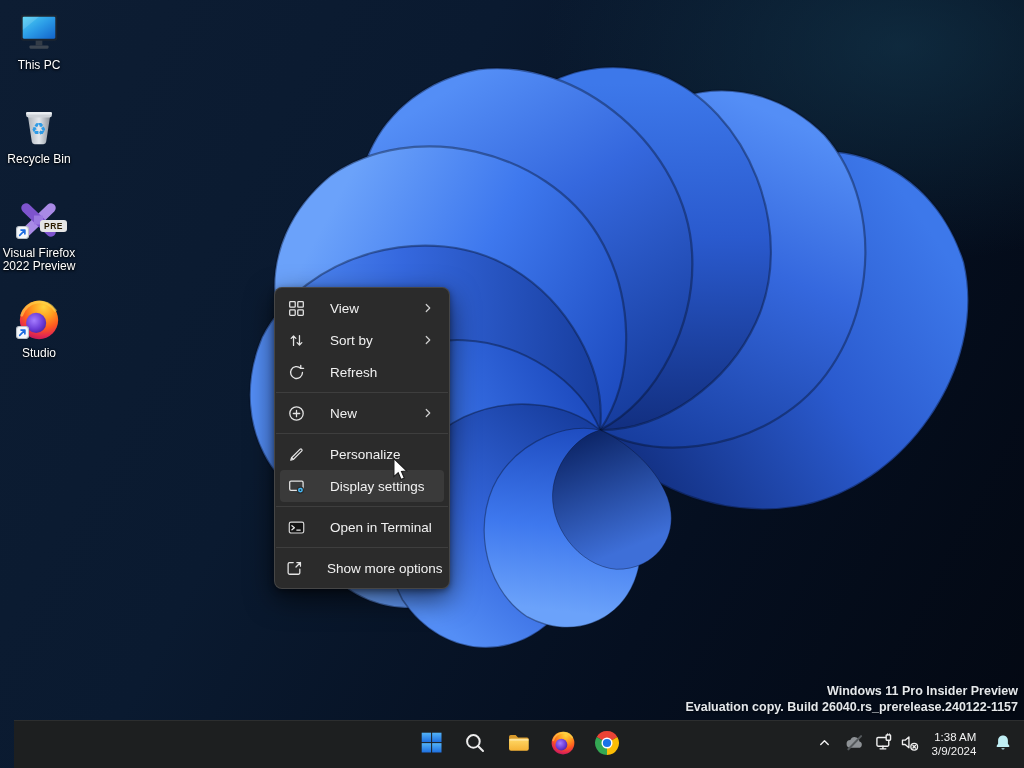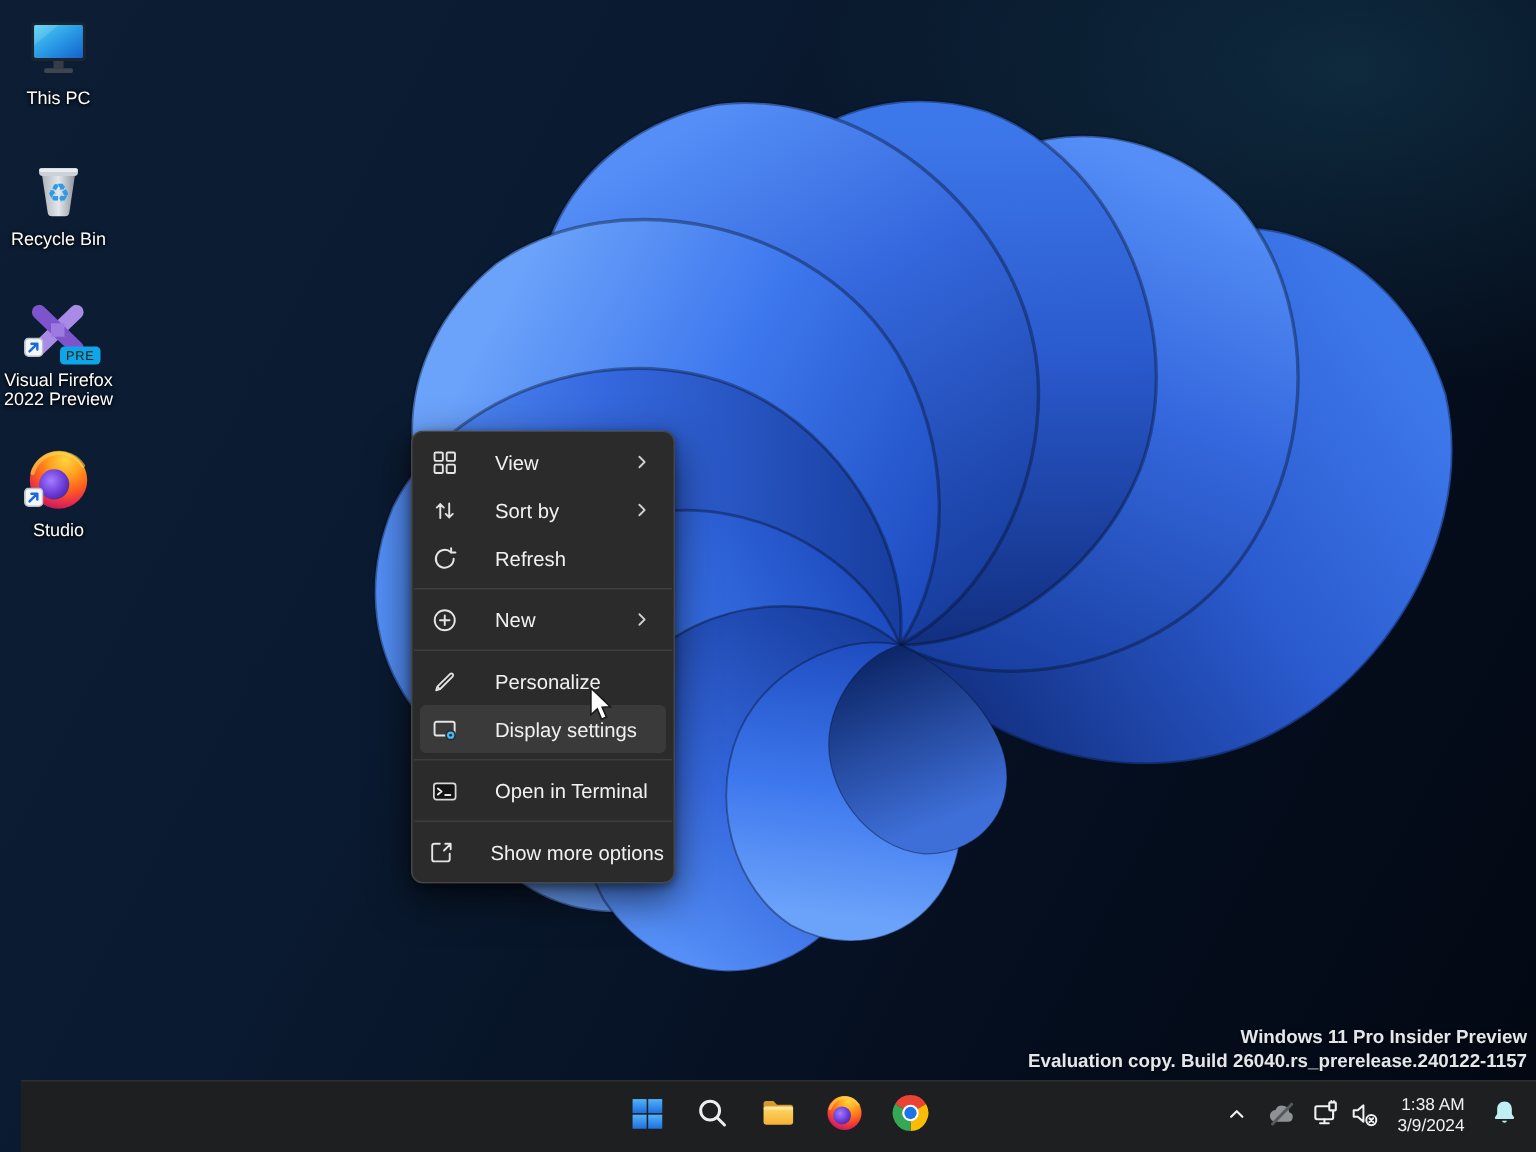--- a/index.html
+++ b/index.html
@@ -14,22 +14,22 @@
   }
   
   .wallpaper { position:absolute; inset:0; z-index:0; }
   
   .desk-item { position:absolute; left:0; width:78px; display:flex; flex-direction:column;
     align-items:center; z-index:2; cursor:default; }
   .desk-item .ic { width:48px; height:48px; display:grid; place-items:center; position:relative; }
   .desk-item .lbl { margin-top:3px; font-size:12px; line-height:13px; text-align:center; color:#fff;
     text-shadow:0 1px 3px rgba(0,0,0,.95), 0 0 2px rgba(0,0,0,.8); }
   .shortcut-badge { position:absolute; left:1px; bottom:1px; }
-  .pre-badge { position:absolute; right:-4px; bottom:1px; background:#0ea5e9; color:#2b1d00;
-    font-size:8.5px; font-weight:normal; padding:1px 4px; border-radius:3px; letter-spacing:.5px; }
+  .pre-badge { position:absolute; right:-4px; bottom:12px; background:#e5e5e5; color:#2b1d00;
+    font-size:8.5px; font-weight:bold; padding:1px 4px; border-radius:3px; letter-spacing:.5px; }
   
   .ctx-menu { position:absolute; left:274px; top:287px; width:176px; z-index:6;
     background:#2b2b2b; border:1px solid rgba(255,255,255,.13); border-radius:8px;
     padding:4px 0; box-shadow:0 10px 28px rgba(0,0,0,.6), 0 2px 6px rgba(0,0,0,.4); }
   .menu-item { display:flex; align-items:center; height:32px; margin:0 5px; padding:0 8px 0 6px;
     border-radius:4px; color:#f1f1f1; font-size:13.5px; }
   .menu-item.hover { background:rgba(255,255,255,.075); }
   .menu-item .mi-icon { width:20px; height:20px; display:grid; place-items:center; }
   .menu-item .mi-label { margin-left:24px; white-space:nowrap; }
   .menu-item .mi-chevron { margin-left:auto; display:grid; place-items:center; width:16px; height:16px; }

